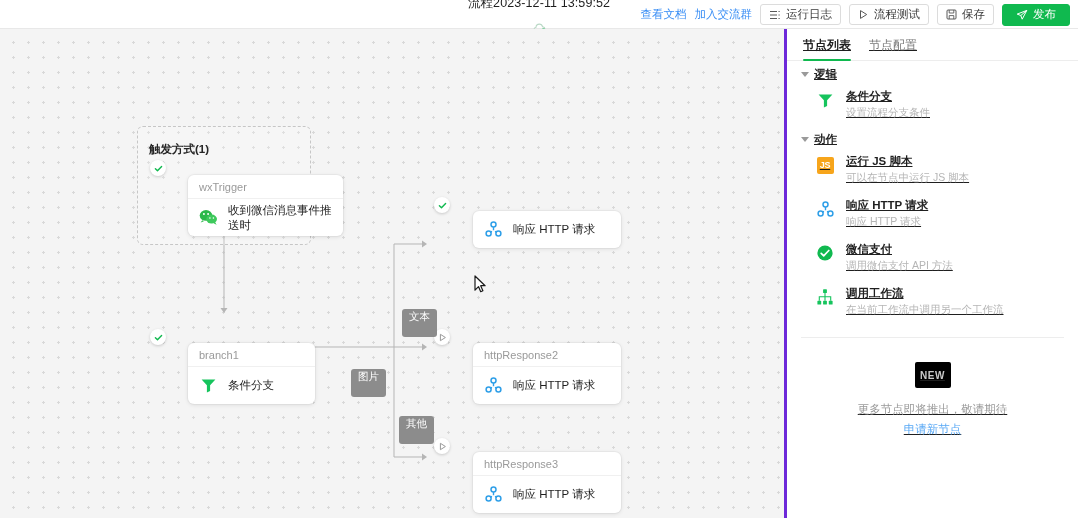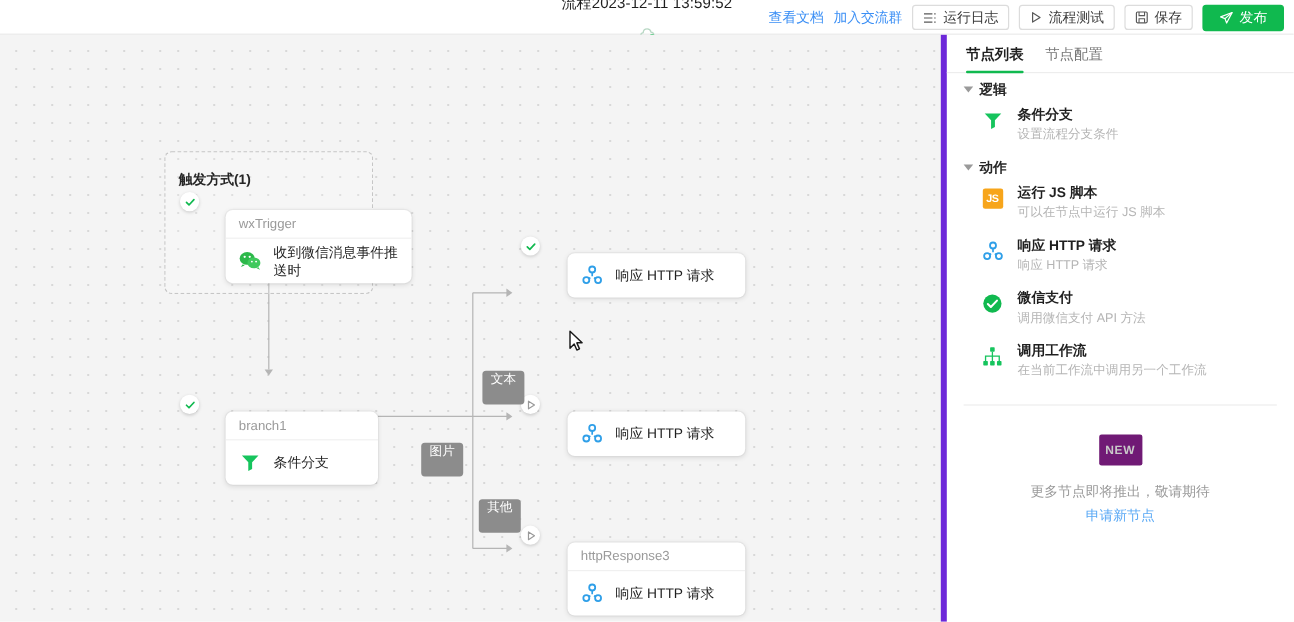--- a/index.html
+++ b/index.html
@@ -116,21 +116,22 @@
   }
 
   
   .cursor { position: absolute; z-index: 30; }
 
   
   .panel {
     position: absolute; right: 0; top: 29px;
     width: 294px; height: 489px;
     background: #fff;
-    border-left: 5px solid #6d28d9;
+    border-left: 3px solid #6d28d9;
+    text-decoration: underline;
   }
   .panel-tabs {
     height: 32px; display: flex; align-items: flex-end; gap: 18px;
     padding: 0 16px; border-bottom: 1px solid #ededed;
   }
   .ptab {
     font-size: 12px; color: #777; padding-bottom: 6px;
     position: relative; cursor: pointer;
   }
   .ptab.active { color: #1f1f1f; font-weight: bold; }
@@ -158,21 +159,21 @@
   .item-desc { font-size: 10.5px; color: #b5b5b5; line-height: 15px; margin-top: 1px; }
 
   .panel-sep {
     margin: 14px 14px 0; height: 1px; background: #ededed;
   }
   .empty {
     margin-top: 24px; text-align: center;
   }
   .new-badge {
     width: 36px; height: 26px; margin: 0 auto 14px;
-    background: #701a75; color: #c9c9c9;
+    background: #000000; color: #c9c9c9;
     font-size: 10px; letter-spacing: .5px;
     display: flex; align-items: center; justify-content: center;
     border-radius: 2px; font-weight: bold;
   }
   .empty-text { font-size: 11.5px; color: #9a9a9a; }
   .empty-link { font-size: 11.5px; color: #5aa9f5; margin-top: 5px; cursor: pointer; }
 
   .js-icon {
     width: 17px; height: 17px; background: #f7a51b; border-radius: 2px;
     color: #fff; font-size: 9px; font-weight: bold;
@@ -329,20 +330,21 @@
       <span>响应 HTTP 请求</span>
     </div>
   </div>
 
   <div class="badge" style="left:434px; top:300px;">
     <svg width="11" height="11" viewBox="0 0 11 11">
         <path d="M3.4 2.3l5 3.2-5 3.2z" fill="none" stroke="#9a9a9a" stroke-width="1" stroke-linejoin="round"></path>
       </svg>
   </div>
   <div class="node" style="left:433px; top:314px; width:148px;">
+    <div class="node-head">httpResponse2</div>
     <div class="node-body">
       <span class="node-icon">
         <svg width="19" height="19" viewBox="0 0 19 19">
           <circle cx="9.5" cy="4.6" r="2.5" fill="none" stroke="#2f9fe8" stroke-width="1.5"></circle>
           <circle cx="4.6" cy="13.4" r="2.5" fill="none" stroke="#2f9fe8" stroke-width="1.5"></circle>
           <circle cx="14.4" cy="13.4" r="2.5" fill="none" stroke="#2f9fe8" stroke-width="1.5"></circle>
           <path d="M9.5 7.1v3.2M8 11.4L6.3 12.3M11 11.4l1.7.9" stroke="#2f9fe8" stroke-width="1.4" fill="none"></path>
         </svg>
       </span>
       <span>响应 HTTP 请求</span>

